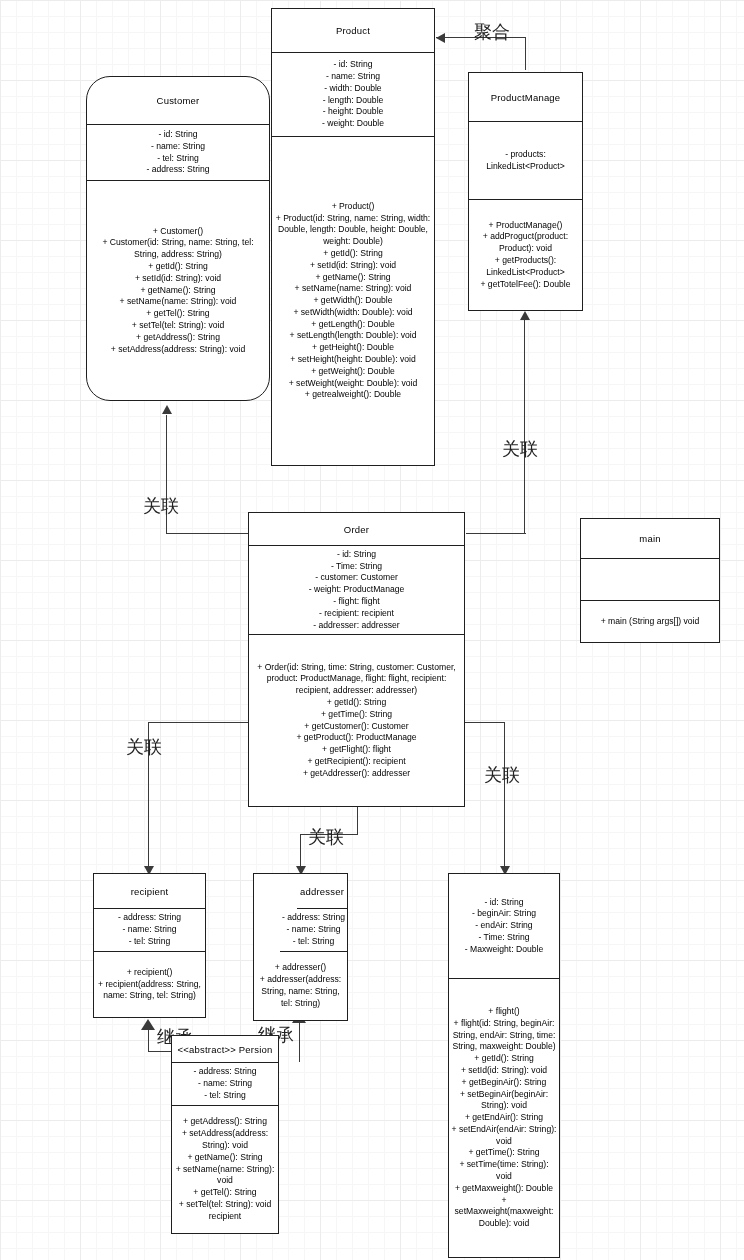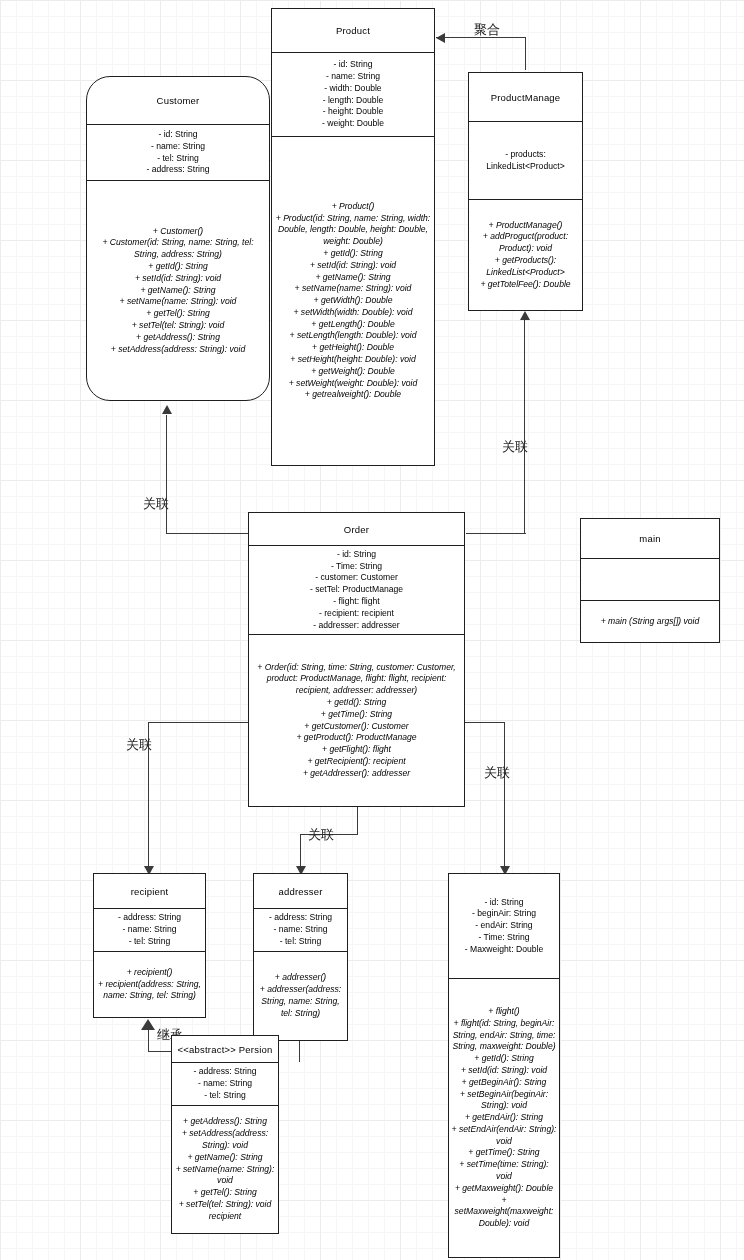--- a/index.html
+++ b/index.html
@@ -52,21 +52,20 @@
     padding: 3px 2px;
   }
   .uml-ops {
     box-sizing: border-box;
     display: flex;
     flex-direction: column;
     align-items: center;
     justify-content: center;
     padding: 3px 2px;
     flex: 1 1 auto;
-    font-style: italic;
   }
   .uml-line {
     font-size: 8.6px;
     line-height: 11.8px;
     text-align: center;
     white-space: normal;
     width: 100%;
     word-break: break-word;
   }
   .edge {
@@ -94,21 +93,21 @@
     border-bottom: 5px solid transparent;
     border-right: 9px solid #3a3a3a;
   }
   .tri-up {
     border-left: 7px solid transparent;
     border-right: 7px solid transparent;
     border-bottom: 11px solid #3a3a3a;
   }
   .edge-label {
     position: absolute;
-    font-size: 13px;
+    font-size: 18px;
     color: #222222;
     font-family: "DejaVu Sans", sans-serif;
     white-space: nowrap;
     line-height: 1;
   }
 </style>
 </head>
 <body>
 
 <div id="canvas">
@@ -217,21 +216,21 @@
       <div class="uml-line">+ getTotelFee(): Double</div>
     </div>
   </div>
 
   <div class="uml-class" style="left:248px; top:512px; width:217px; height:295px;">
     <div class="uml-name" style="height:33px;">Order</div>
     <div class="uml-attrs" style="height:89px;">
       <div class="uml-line">- id: String</div>
       <div class="uml-line">- Time: String</div>
       <div class="uml-line">- customer: Customer</div>
-      <div class="uml-line">- setTel: ProductManage</div>
+      <div class="uml-line">- weight: ProductManage</div>
       <div class="uml-line">- flight: flight</div>
       <div class="uml-line">- recipient: recipient</div>
       <div class="uml-line">- addresser: addresser</div>
     </div>
     <div class="uml-ops">
       <div class="uml-line">+ Order(id: String, time: String, customer: Customer, product: ProductManage, flight: flight, recipient: recipient, addresser: addresser)</div>
       <div class="uml-line">+ getId(): String</div>
       <div class="uml-line">+ getTime(): String</div>
       <div class="uml-line">+ getCustomer(): Customer</div>
       <div class="uml-line">+ getProduct(): ProductManage</div>
@@ -255,21 +254,21 @@
       <div class="uml-line">- address: String</div>
       <div class="uml-line">- name: String</div>
       <div class="uml-line">- tel: String</div>
     </div>
     <div class="uml-ops">
       <div class="uml-line">+ recipient()</div>
       <div class="uml-line">+ recipient(address: String, name: String, tel: String)</div>
     </div>
   </div>
 
-  <div class="uml-class" style="left:253px; top:873px; width:95px; height:168px;">
+  <div class="uml-class" style="left:253px; top:873px; width:95px; height:148px;align-items:flex-end;">
     <div class="uml-name" style="height:35px;">addresser</div>
     <div class="uml-attrs" style="height:43px;">
       <div class="uml-line">- address: String</div>
       <div class="uml-line">- name: String</div>
       <div class="uml-line">- tel: String</div>
     </div>
     <div class="uml-ops">
       <div class="uml-line">+ addresser()</div>
       <div class="uml-line">+ addresser(address: String, name: String, tel: String)</div>
     </div>

